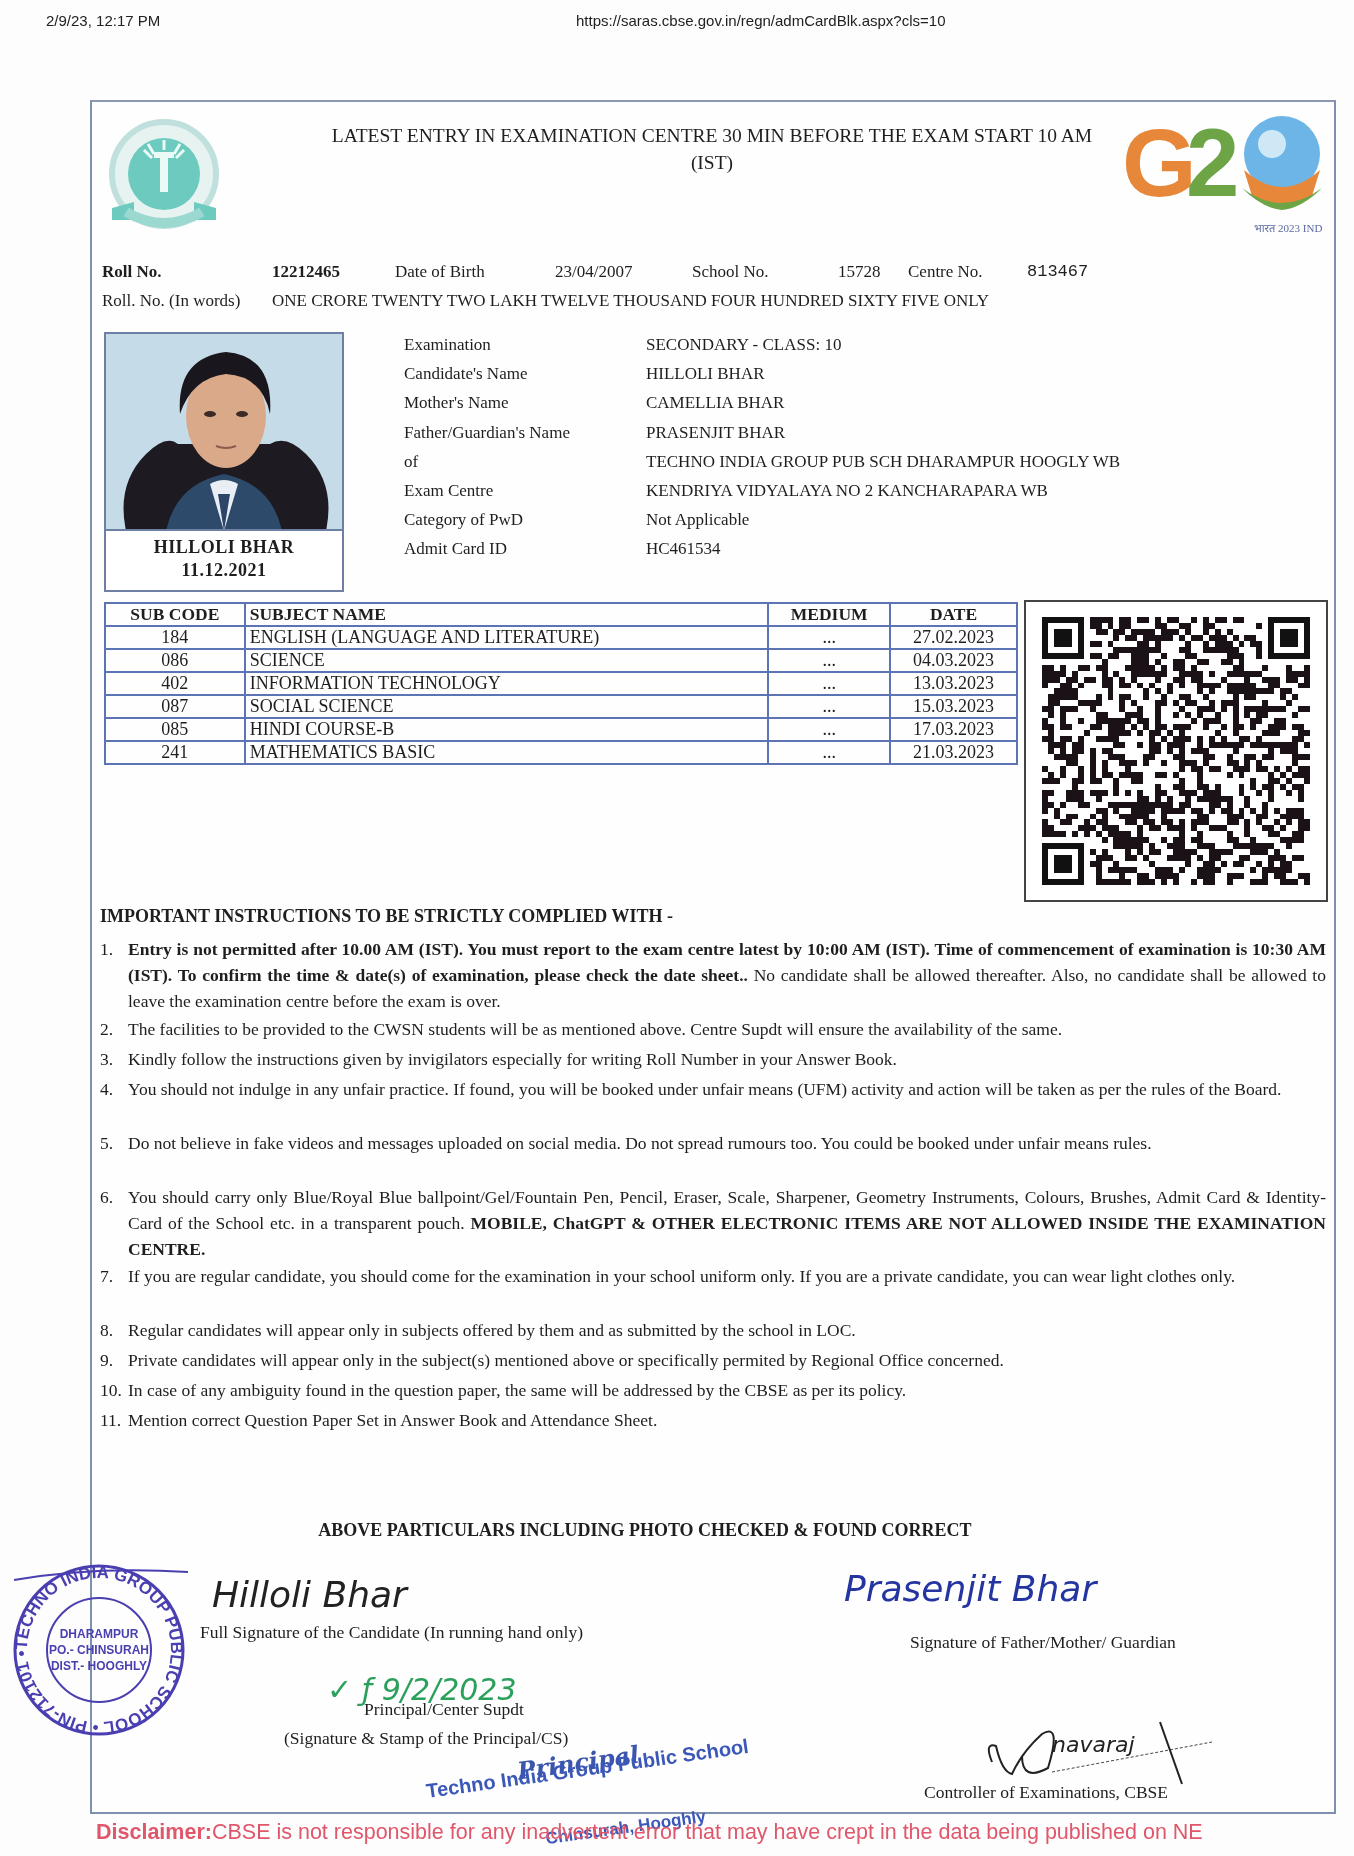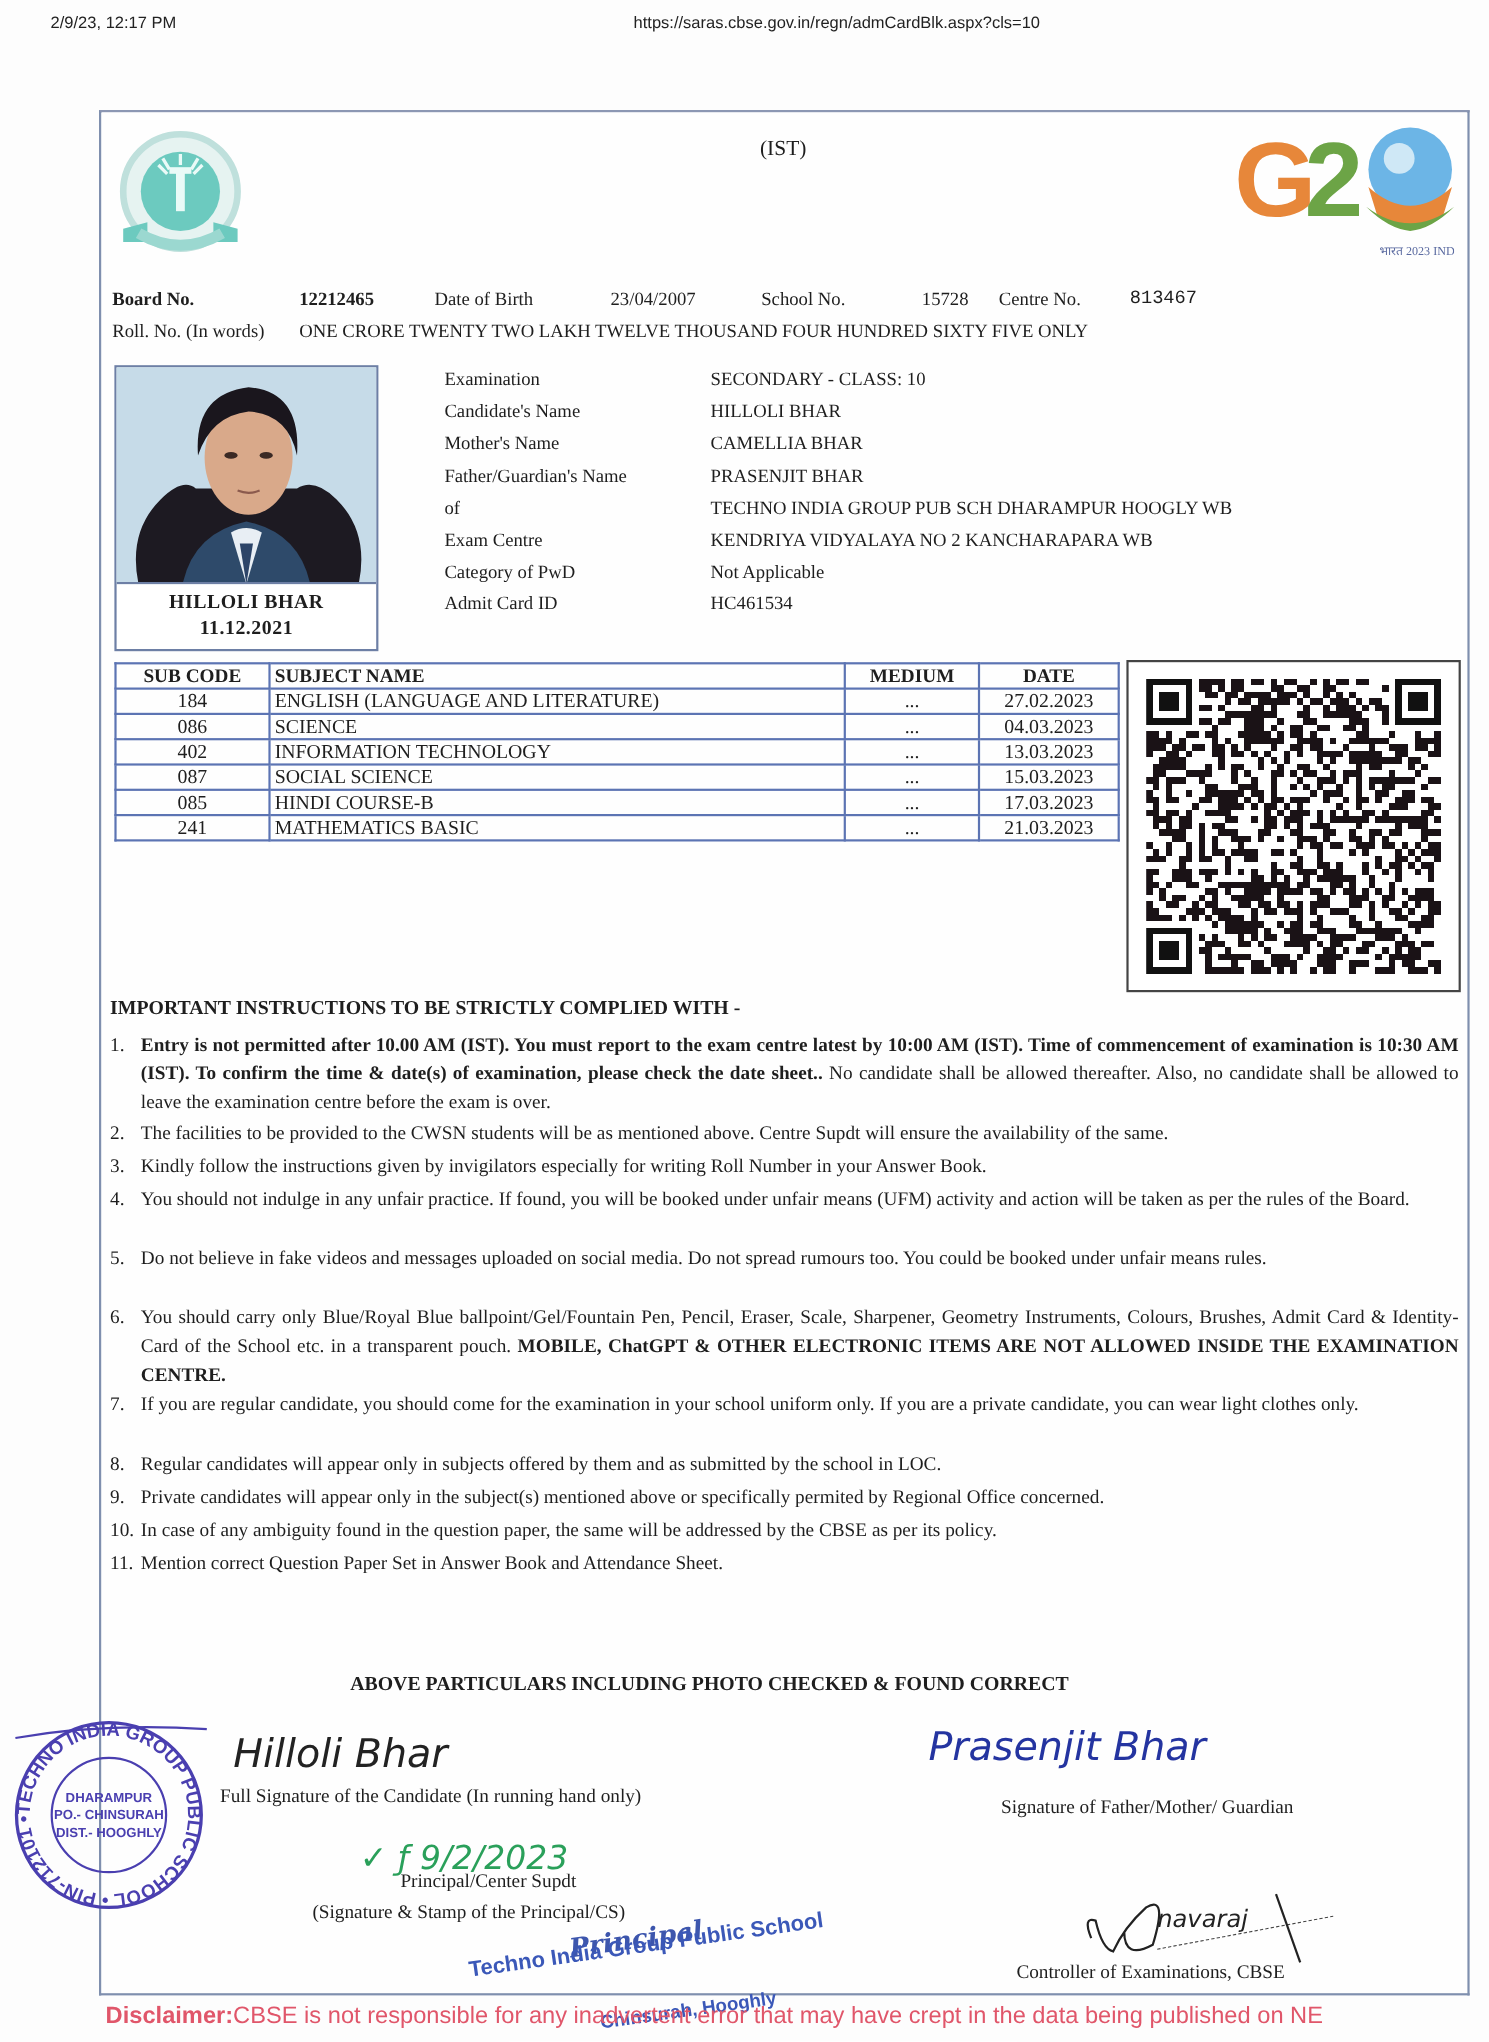--- a/index.html
+++ b/index.html
@@ -79,35 +79,36 @@
     <circle cx="60" cy="58" r="36" fill="#6ccabf"></circle>
     <rect x="56" y="38" width="8" height="38" fill="#eafaf7"></rect>
     <rect x="50" y="36" width="20" height="6" fill="#eafaf7"></rect>
     <path d="M40 34 L48 42 M80 34 L72 42 M44 28 L50 38 M76 28 L70 38 M60 24 L60 34" stroke="#eafaf7" stroke-width="3"></path>
     <path d="M8 92 L30 86 L30 104 L8 104 Z" fill="#6ccabf"></path>
     <path d="M112 92 L90 86 L90 104 L112 104 Z" fill="#6ccabf"></path>
     <path d="M22 96 Q60 118 98 96" stroke="#9bd8d0" stroke-width="10" fill="none"></path>
   </svg>
 
   <div class="hdr">
+    <div class="l3">LATEST ENTRY IN EXAMINATION CENTRE 30 MIN BEFORE THE EXAM START 10 AM</div>
     <div class="l4">(IST)</div>
   </div>
 
   <svg class="logo-g20" viewBox="0 0 200 140">
     <text x="0" y="88" font-family="Liberation Sans, sans-serif" font-size="96" font-weight="bold" fill="#e7873a">G</text>
     <text x="64" y="88" font-family="Liberation Sans, sans-serif" font-size="96" font-weight="bold" fill="#6ca446">2</text>
     <circle cx="160" cy="46" r="38" fill="#6cb5e6"></circle>
     <circle cx="150" cy="36" r="14" fill="#cfe8f6"></circle>
     <path d="M122 62 Q160 96 198 62 L190 88 Q160 104 130 88 Z" fill="#e7873a"></path>
     <path d="M120 80 Q160 110 200 80 Q180 100 160 102 Q140 100 120 80 Z" fill="#6ca446"></path>
     <text x="132" y="124" font-family="Liberation Serif, serif" font-size="11" fill="#5a6aa0">भारत 2023 INDIA</text>
   </svg>
 
   <div class="roll">
-    <span class="b" style="left:0; top:0;">Board No.</span>
+    <span class="b" style="left:0; top:0;">Roll No.</span>
     <span class="b" style="left:170px; top:0;">12212465</span>
     <span style="left:293px; top:0;">Date of Birth</span>
     <span style="left:453px; top:0;">23/04/2007</span>
     <span style="left:590px; top:0;">School No.</span>
     <span style="left:736px; top:0;">15728</span>
     <span style="left:806px; top:0;">Centre No.</span>
     <span style="left:925px; top:0;font-family:Liberation Mono, monospace;">813467</span>
     <span style="left:0; top:29px;">Roll. No. (In words)</span>
     <span style="left:170px; top:29px;">ONE CRORE TWENTY TWO LAKH TWELVE THOUSAND FOUR HUNDRED SIXTY FIVE ONLY</span>
   </div>

